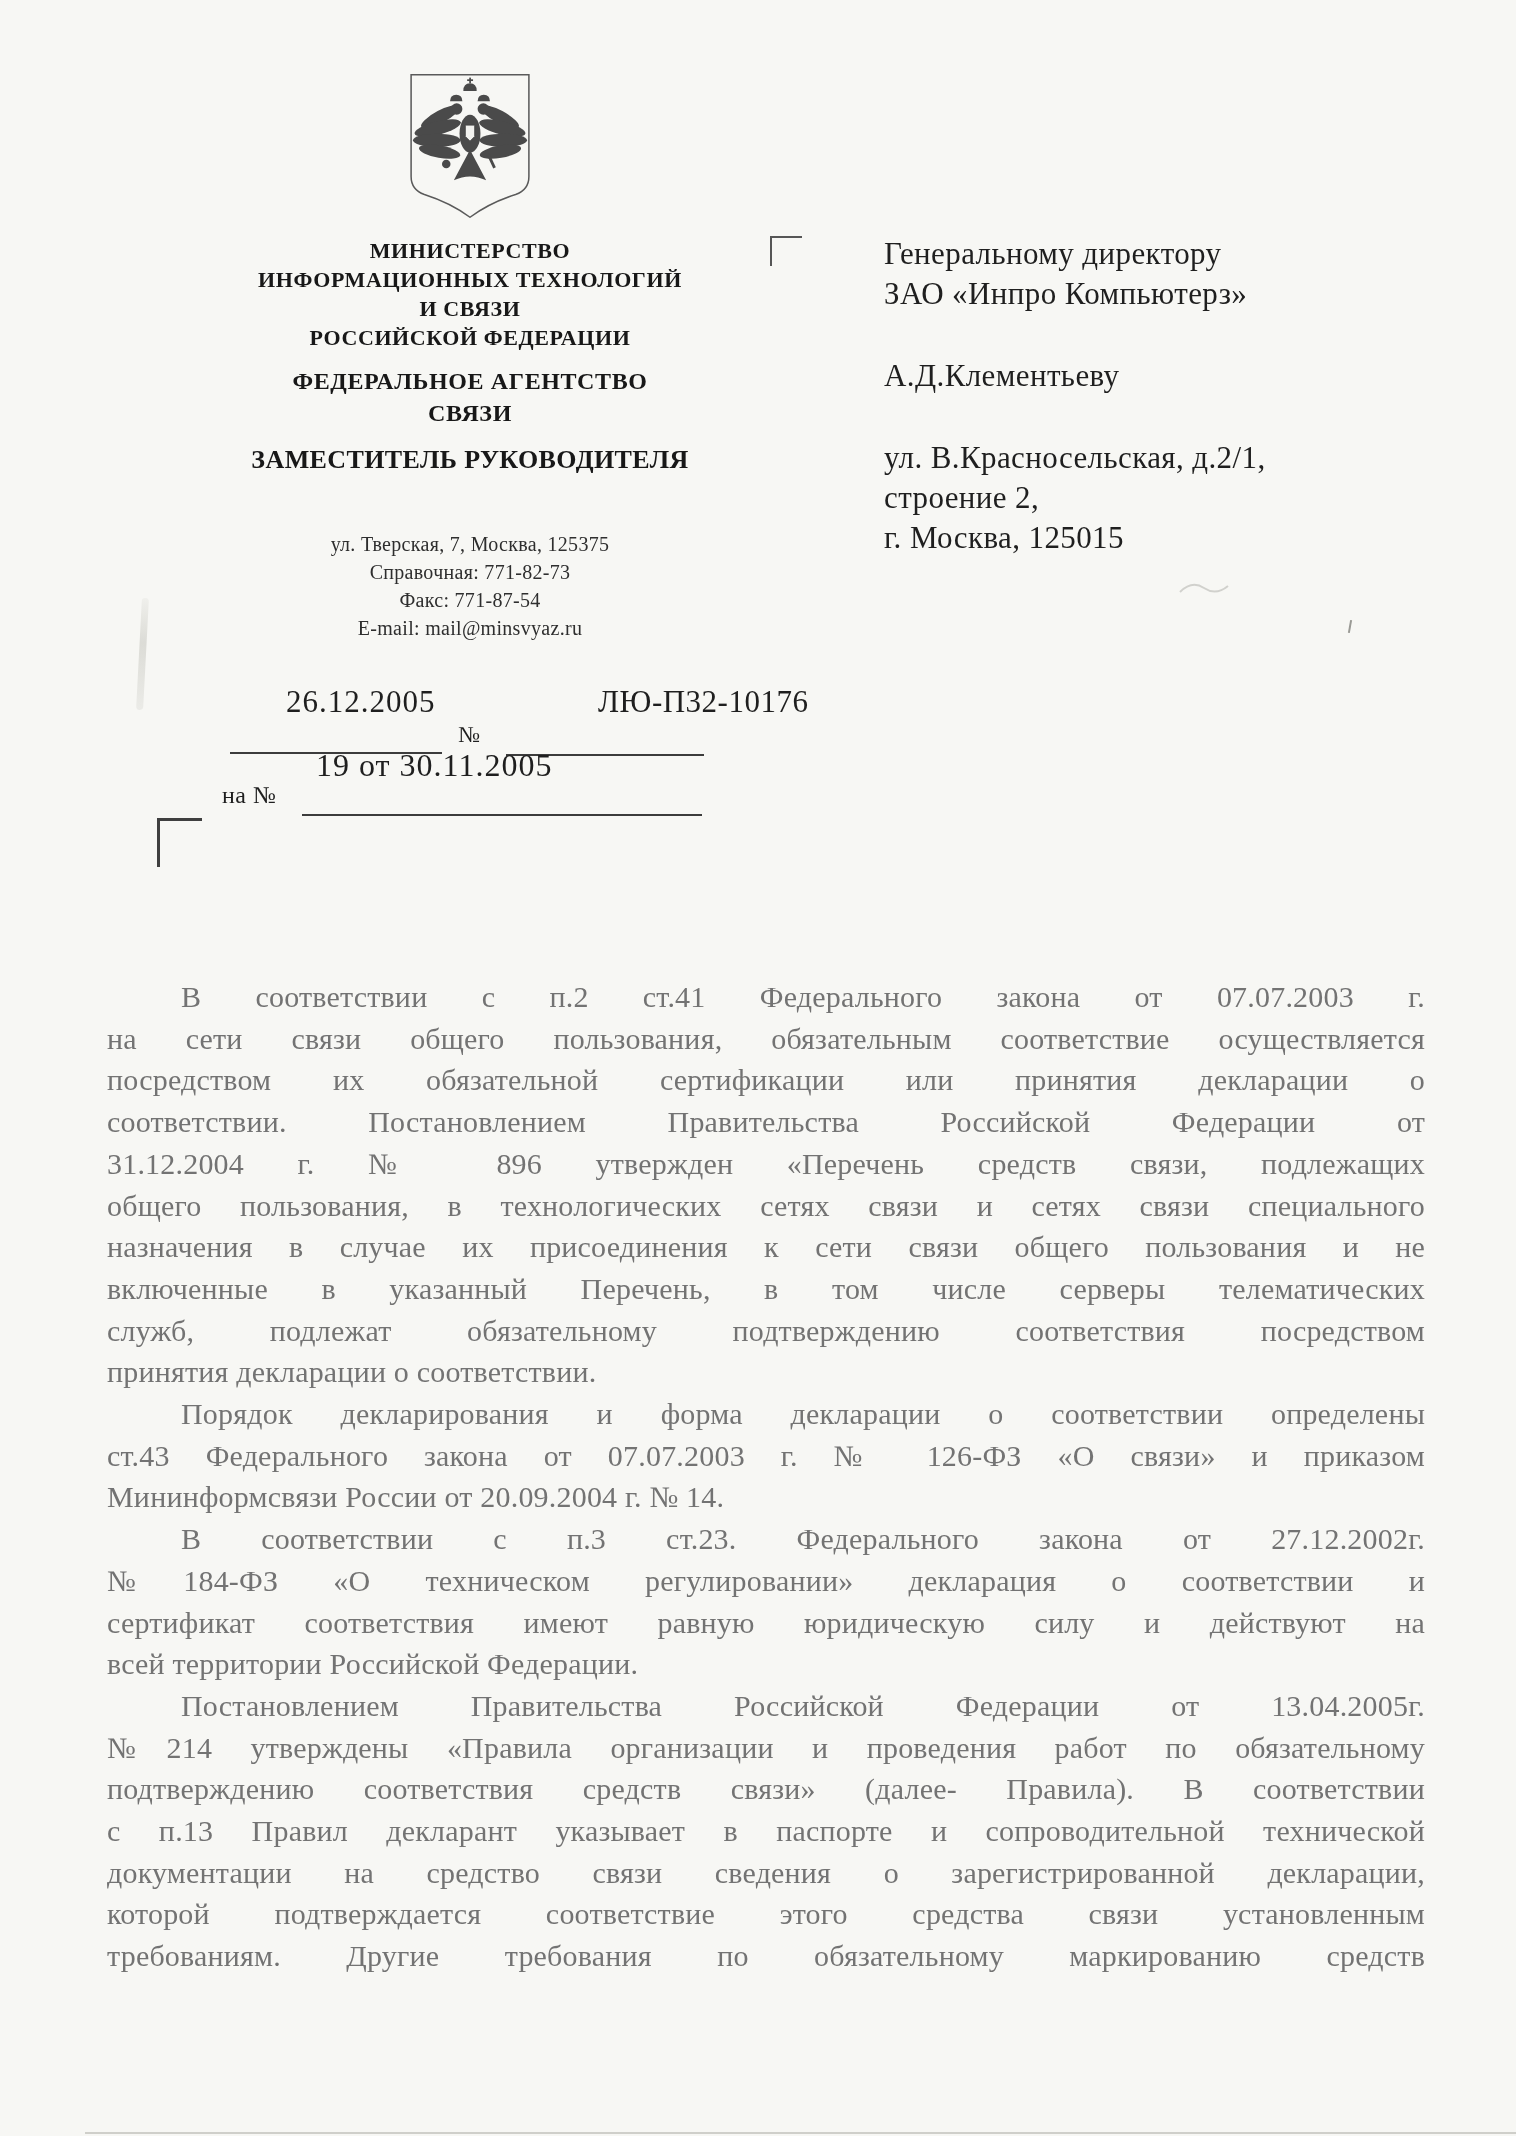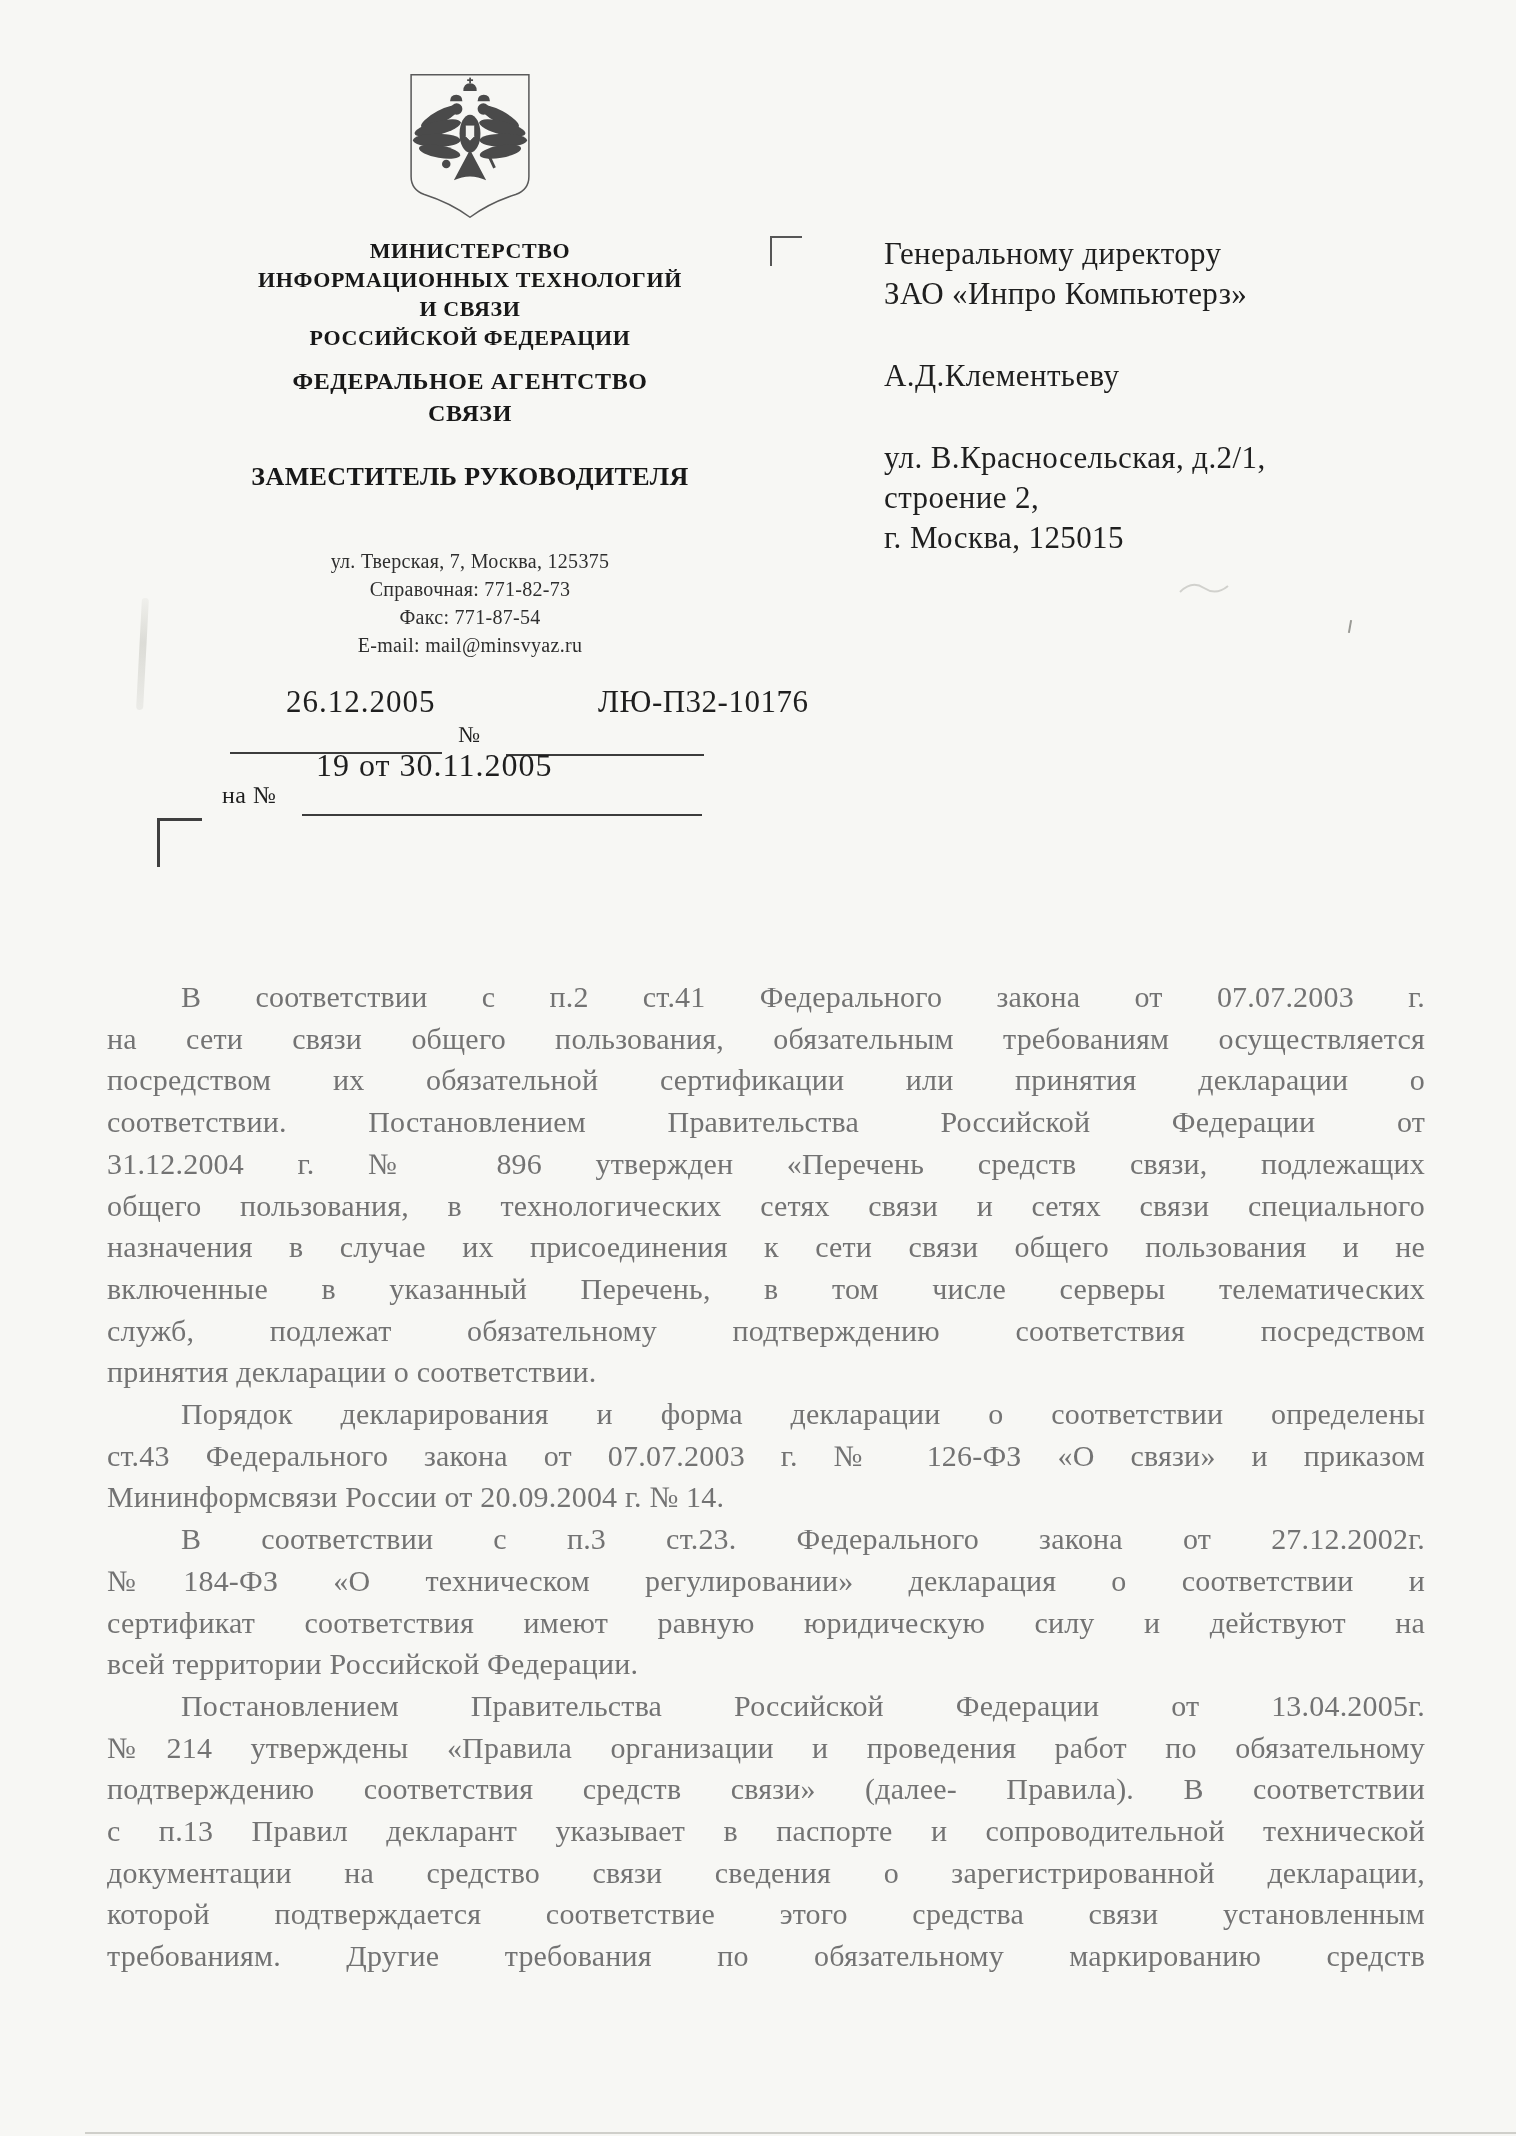--- a/index.html
+++ b/index.html
@@ -9,21 +9,21 @@
     background: #f7f7f4;
     font-family: "Liberation Serif", "DejaVu Serif", serif;
     color: #1f1f1f;
     overflow: hidden;
   }
   
   .sender { position: absolute; left: 225px; top: 70px; width: 490px; text-align: center; color: #181818; }
   .emblem { display: block; margin: 0 auto 14px auto; }
   .ministry { font-weight: bold; font-size: 22px; line-height: 29px; letter-spacing: 0.6px; }
   .agency   { font-weight: bold; font-size: 24px; line-height: 32px; margin-top: 13px; letter-spacing: 0.6px; }
-  .position { font-weight: bold; font-size: 26px; line-height: 32px; margin-top: 32px; letter-spacing: 0.4px; }
+  .position { font-weight: bold; font-size: 26px; line-height: 32px; margin-top: 15px; letter-spacing: 0.4px; }
   .contact  { font-size: 20px; line-height: 28px; margin-top: 54px; color: #2e2e2e; letter-spacing: 0.3px; }
   
   .recipient { position: absolute; left: 884px; top: 234px; width: 580px; font-size: 31px; line-height: 40px; letter-spacing: 0.4px; }
   .recipient .name  { margin-top: 42px; }
   .recipient .addr  { margin-top: 42px; }
   
   .corner-top  { position: absolute; left: 770px; top: 236px; width: 30px; height: 28px;
                  border-top: 2px solid #565656; border-left: 2px solid #565656; }
   .corner-bottom { position: absolute; left: 157px; top: 818px; width: 42px; height: 46px;
                  border-top: 3px solid #3f3f3f; border-left: 3px solid #3f3f3f; }
@@ -130,21 +130,21 @@
 
   <div class="smudge"></div>
   <svg class="curve-mark" width="52" height="20" viewBox="0 0 52 20">
     <path d="M2 14 Q14 2 26 10 Q38 18 50 8" fill="none" stroke="#c2c2bd" stroke-width="2"></path>
   </svg>
   <div class="tick-mark"></div>
   <div class="edge-bottom"></div>
 
   <div class="bodytext">
       <div class="line indent">В соответствии с п.2 ст.41 Федерального закона от 07.07.2003 г.</div>
-      <div class="line">на сети связи общего пользования, обязательным требованиям осуществляется</div>
+      <div class="line">на сети связи общего пользования, обязательным соответствие осуществляется</div>
       <div class="line">посредством их обязательной сертификации или принятия декларации о</div>
       <div class="line">соответствии. Постановлением Правительства Российской Федерации от</div>
       <div class="line">31.12.2004 г. № 896 утвержден «Перечень средств связи, подлежащих</div>
       <div class="line">общего пользования, в технологических сетях связи и сетях связи специального</div>
       <div class="line">назначения в случае их присоединения к сети связи общего пользования и не</div>
       <div class="line">включенные в указанный Перечень, в том числе серверы телематических</div>
       <div class="line">служб, подлежат обязательному подтверждению соответствия посредством</div>
       <div class="line endline">принятия декларации о соответствии.</div>
       <div class="line indent">Порядок декларирования и форма декларации о соответствии определены</div>
       <div class="line">ст.43 Федерального закона от 07.07.2003 г. № 126-ФЗ «О связи» и приказом</div>

